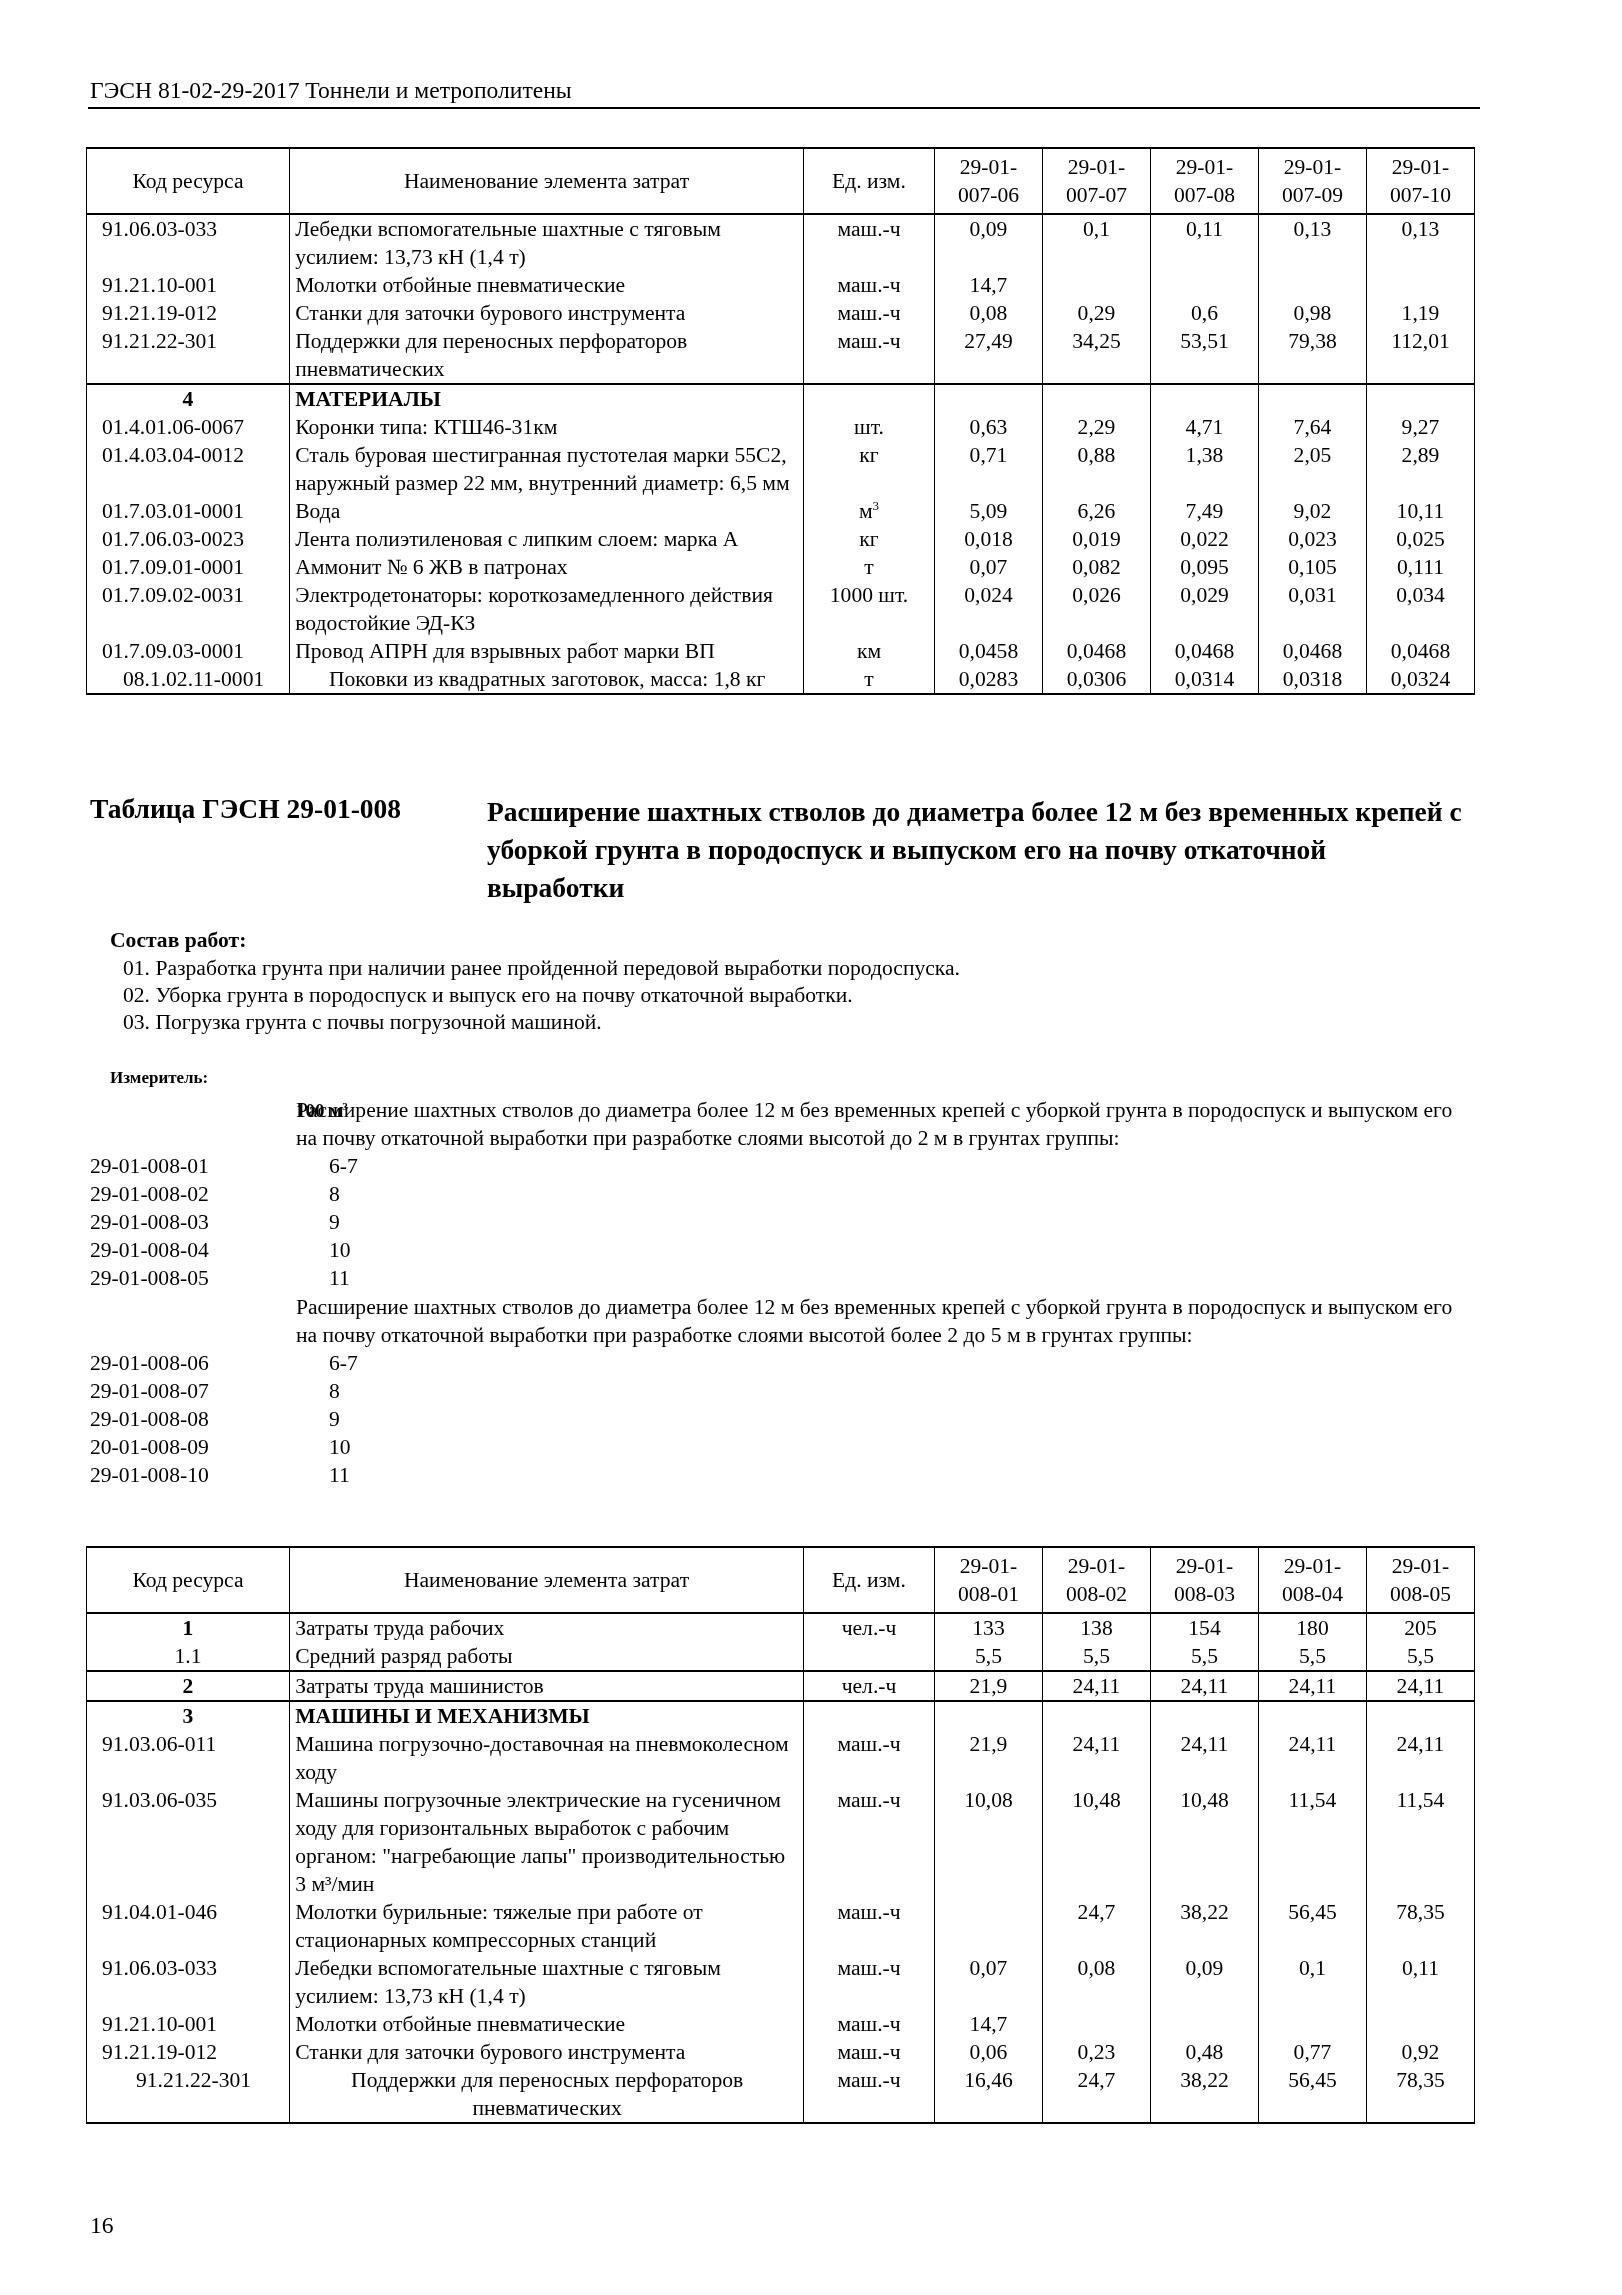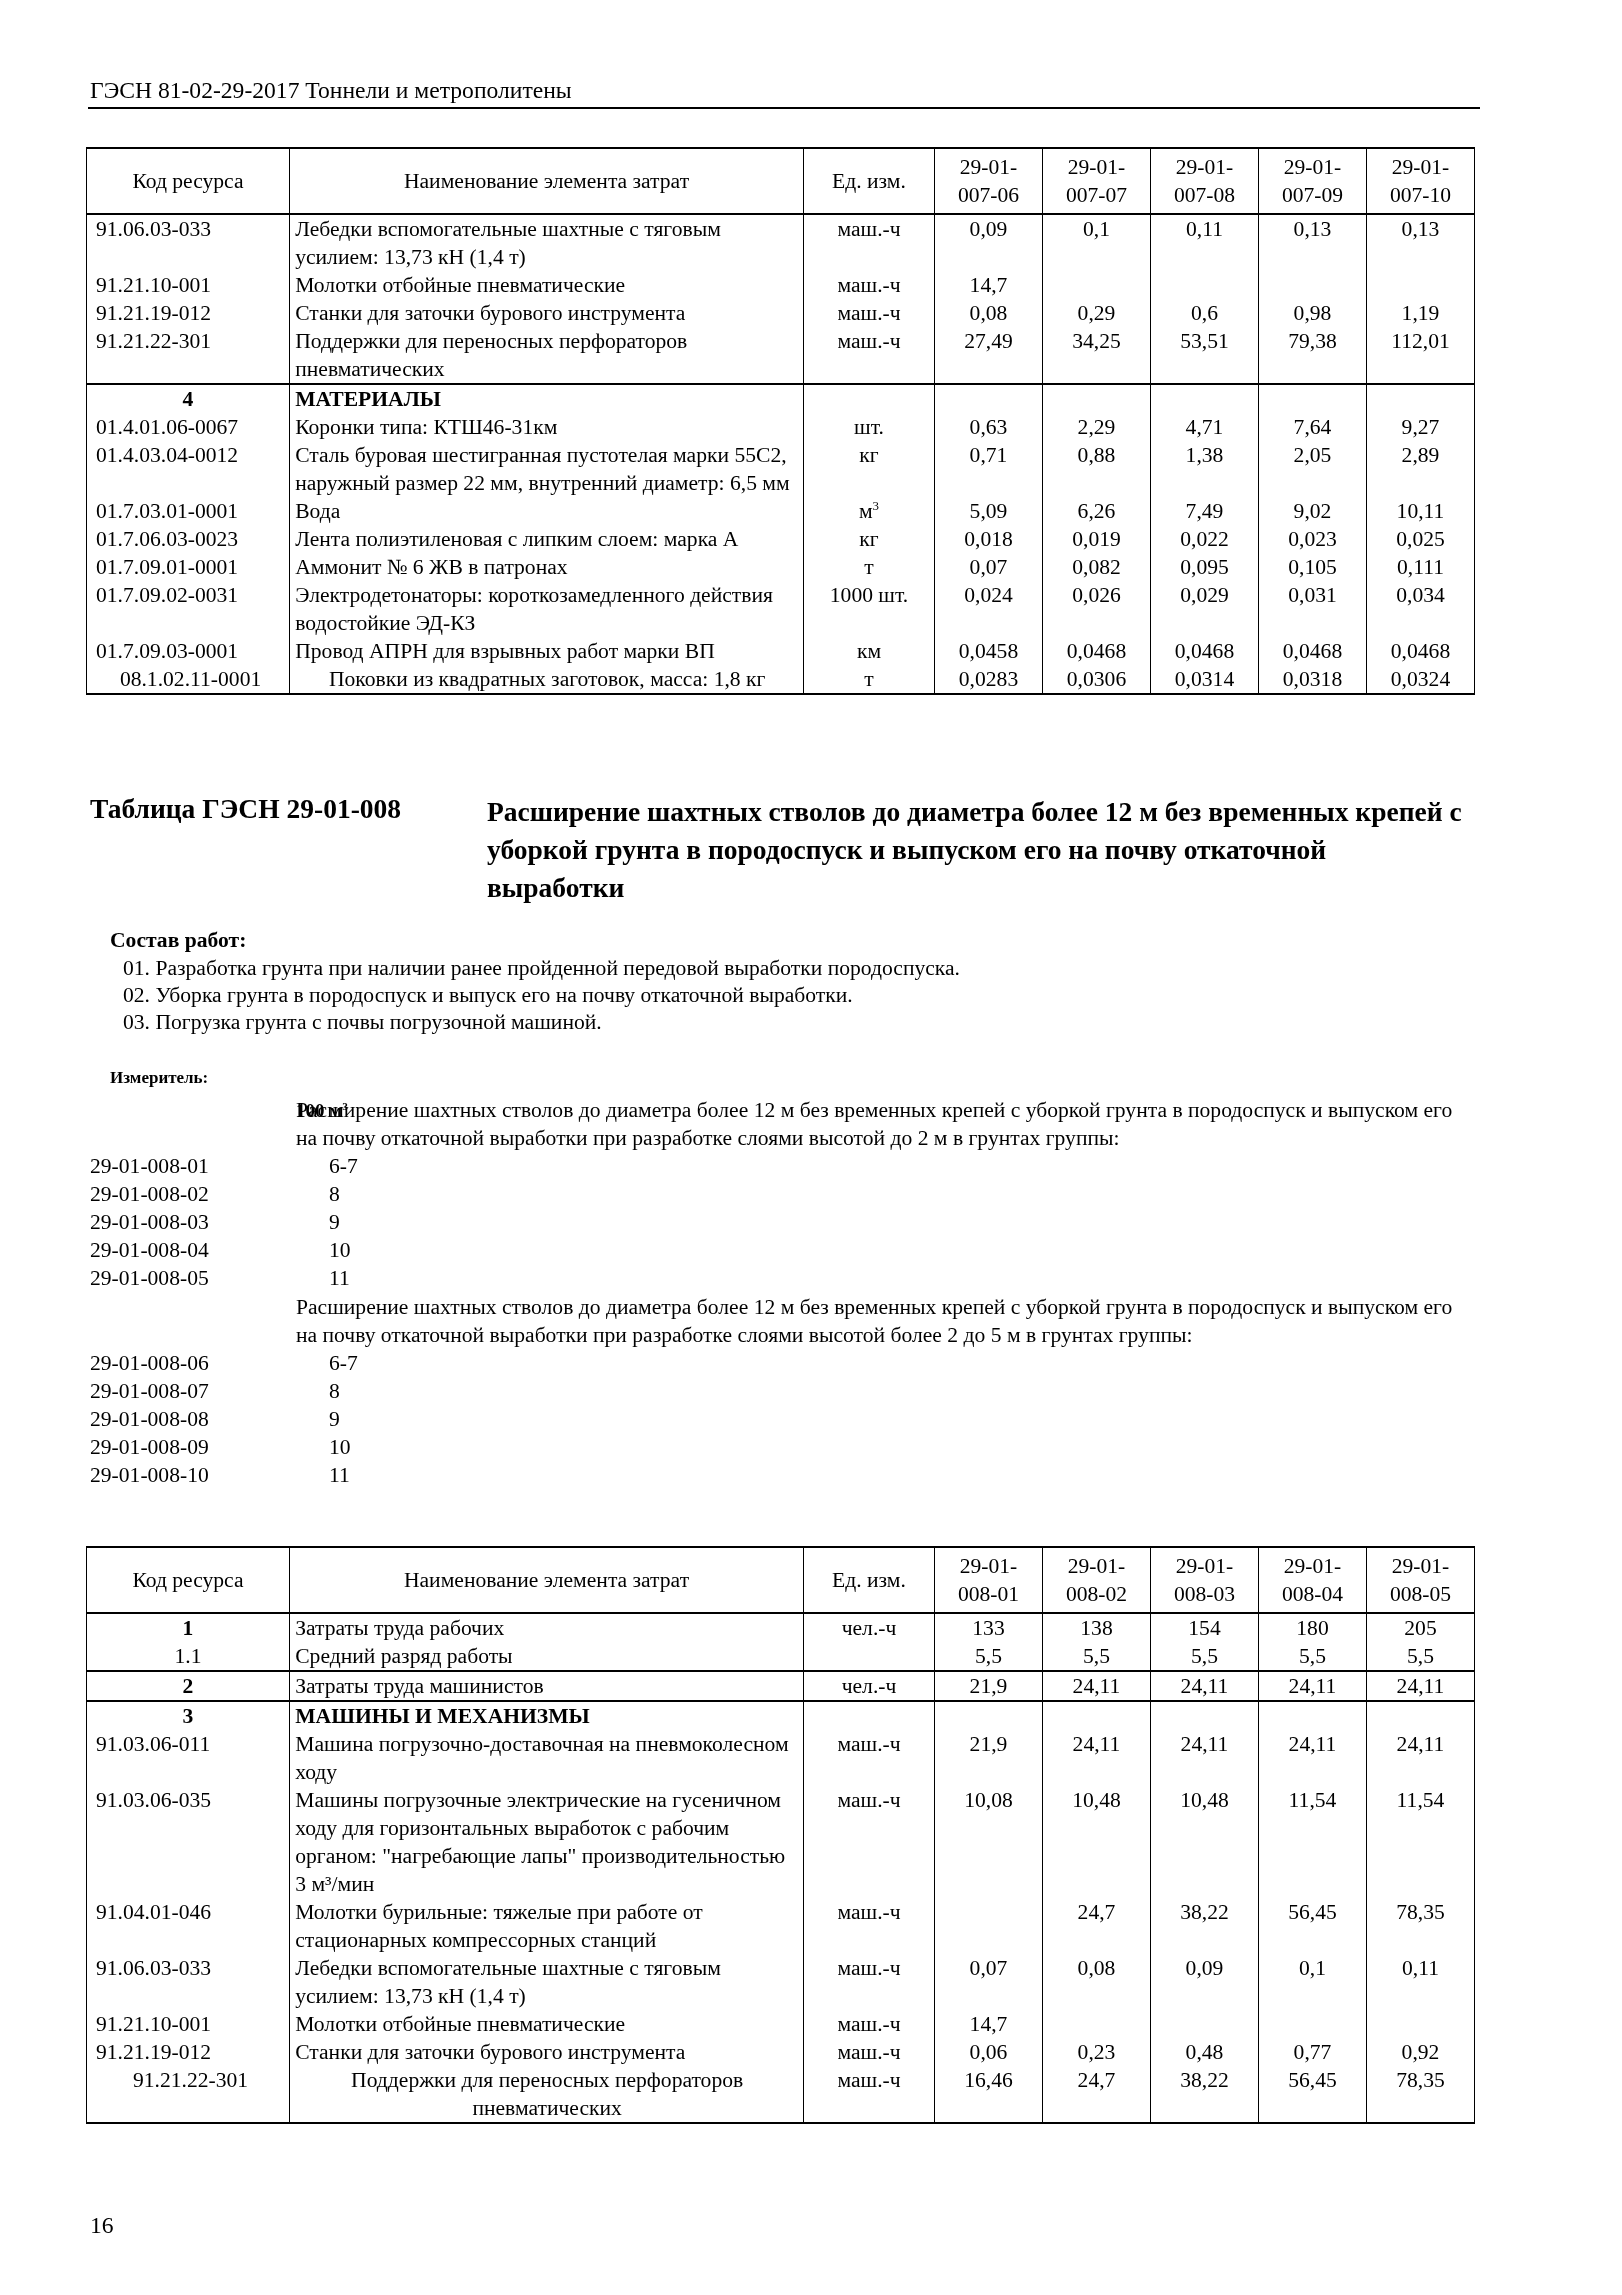--- a/index.html
+++ b/index.html
@@ -8,21 +8,21 @@
   .page-header { position: absolute; left: 90px; top: 77px; font-size: 23.6px; letter-spacing: 0; }
   .page-rule { position: absolute; left: 88px; top: 107px; width: 1392px; height: 2px; background: #000; }
 
   table.norm { position: absolute; left: 86px; width: 1389px; border-collapse: collapse;
                font-size: 21.6px; line-height: 28px; table-layout: fixed; }
   table.norm td, table.norm th { border-left: 1.3px solid #000; border-right: 1.3px solid #000;
                vertical-align: top; padding: 0 3.9px; font-weight: normal; }
   table.norm th { border-top: 2.6px solid #000; border-bottom: 2.6px solid #000; text-align: center;
                vertical-align: middle; padding: 3.9px 2.6px; line-height: 28px; }
   table.norm td.c { text-align: center; }
-  table.norm td.code { text-align: left; padding-left: 9px; }
+  table.norm td.code { text-align: left; padding-left: 15px; }
   table.norm td.name { text-align: left; padding-left: 5.2px; }
   table.norm tr.sec-top td { border-top: 2.6px solid #000; }
   table.norm tr.last td { border-bottom: 2.6px solid #000; text-align: center; }
   table.norm td.bold { font-weight: bold; }
   .cs { white-space: nowrap; }
   .col-code { width: 203px; } .col-name { width: 514px; } .col-unit { width: 131px; }
   .col-v { width: 108px; }
   sup { font-size: 60%; line-height: 0; }
 
   #tbl1 { top: 147px; }
@@ -255,21 +255,21 @@
       </div>
       <div class="meas-row">
         <span class="meas-code">29-01-008-07</span>
         <span class="meas-grp">8</span>
       </div>
       <div class="meas-row">
         <span class="meas-code">29-01-008-08</span>
         <span class="meas-grp">9</span>
       </div>
       <div class="meas-row">
-        <span class="meas-code">29-01-008-09</span>
+        <span class="meas-code">20-01-008-09</span>
         <span class="meas-grp">10</span>
       </div>
       <div class="meas-row">
         <span class="meas-code">29-01-008-10</span>
         <span class="meas-grp">11</span>
       </div>
     </div>
 </div>
 
 <table class="norm" id="tbl2">

